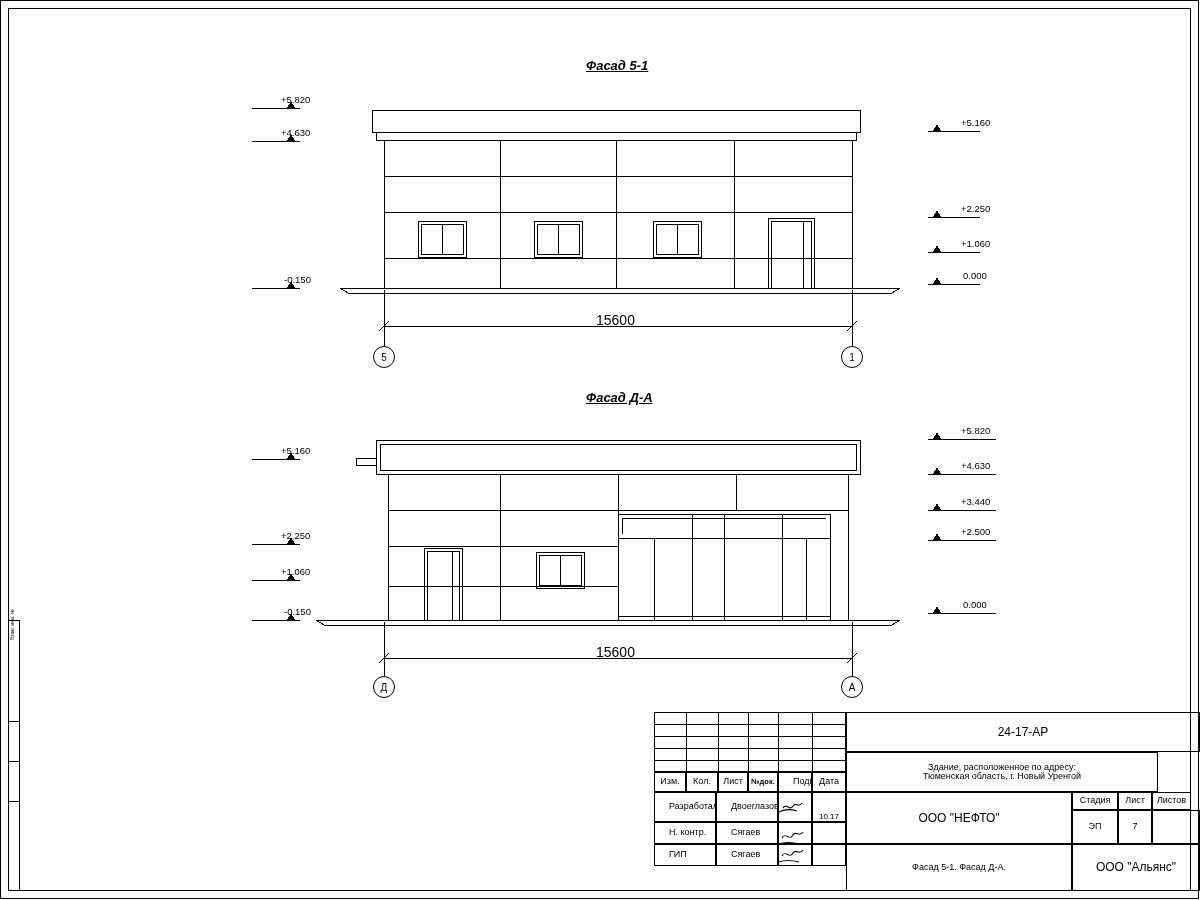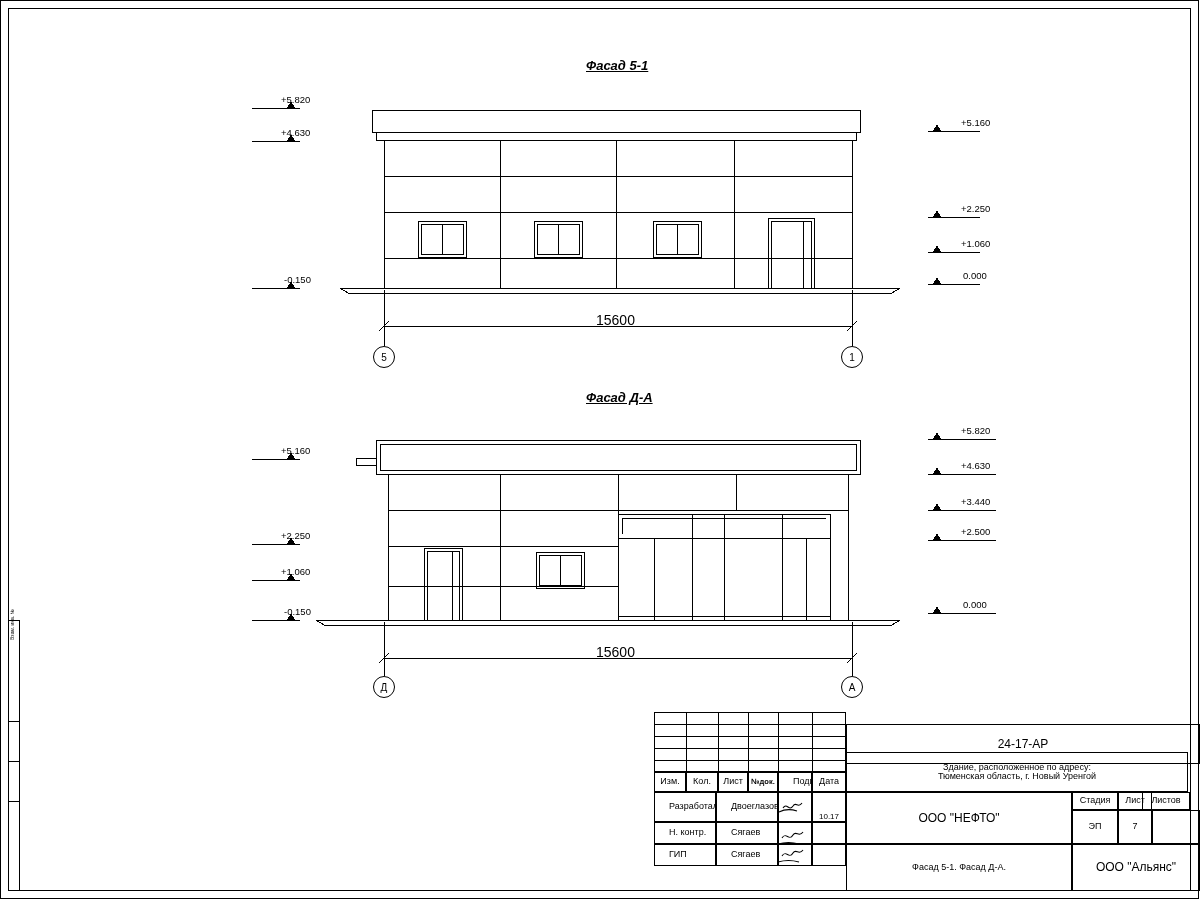--- a/index.html
+++ b/index.html
@@ -293,32 +293,32 @@
     <div class="cell left" style="left:0;top:110px;width:62px;height:22px;">Н. контр.</div>
     <div class="cell left" style="left:62px;top:110px;width:62px;height:22px;">Сягаев</div>
     <div class="cell sig" style="left:124px;top:110px;width:34px;height:22px;"></div>
     <div class="cell" style="left:158px;top:110px;width:34px;height:22px;"></div>
 
     <div class="cell left" style="left:0;top:132px;width:62px;height:22px;">ГИП</div>
     <div class="cell left" style="left:62px;top:132px;width:62px;height:22px;">Сягаев</div>
     <div class="cell sig" style="left:124px;top:132px;width:34px;height:22px;"></div>
     <div class="cell" style="left:158px;top:132px;width:34px;height:22px;"></div>
 
-    <div class="cell big" style="left:192px;top:12px;width:354px;height:40px;">24-17-АР</div>
-
-    <div class="cell" style="left:192px;top:40px;width:342px;height:40px;flex-direction:column;">
+    <div class="cell big" style="left:192px;top:0;width:354px;height:40px;">24-17-АР</div>
+
+    <div class="cell" style="left:192px;top:40px;width:312px;height:40px;flex-direction:column;">
       <span>Здание, расположенное по адресу:</span>
       <span>Тюменская область, г. Новый Уренгой</span>
     </div>
 
     <div class="cell big" style="left:192px;top:80px;width:226px;height:52px;">ООО "НЕФТО"</div>
 
     <div class="cell" style="left:418px;top:80px;width:46px;height:18px;">Стадия</div>
     <div class="cell" style="left:464px;top:80px;width:34px;height:18px;">Лист</div>
-    <div class="cell" style="left:488px;top:80px;width:48px;height:18px;">Листов</div>
+    <div class="cell" style="left:498px;top:80px;width:39px;height:18px;">Листов</div>
 
     <div class="cell" style="left:418px;top:98px;width:46px;height:34px;">ЭП</div>
     <div class="cell" style="left:464px;top:98px;width:34px;height:34px;">7</div>
     <div class="cell" style="left:498px;top:98px;width:48px;height:34px;"></div>
 
     <div class="cell" style="left:192px;top:132px;width:226px;height:47px;">Фасад 5-1. Фасад Д-А.</div>
     <div class="cell big" style="left:418px;top:132px;width:128px;height:47px;">ООО "Альянс"</div>
   </div>
 
   <svg class="draw" viewBox="0 0 1200 900" style="pointer-events:none;">

